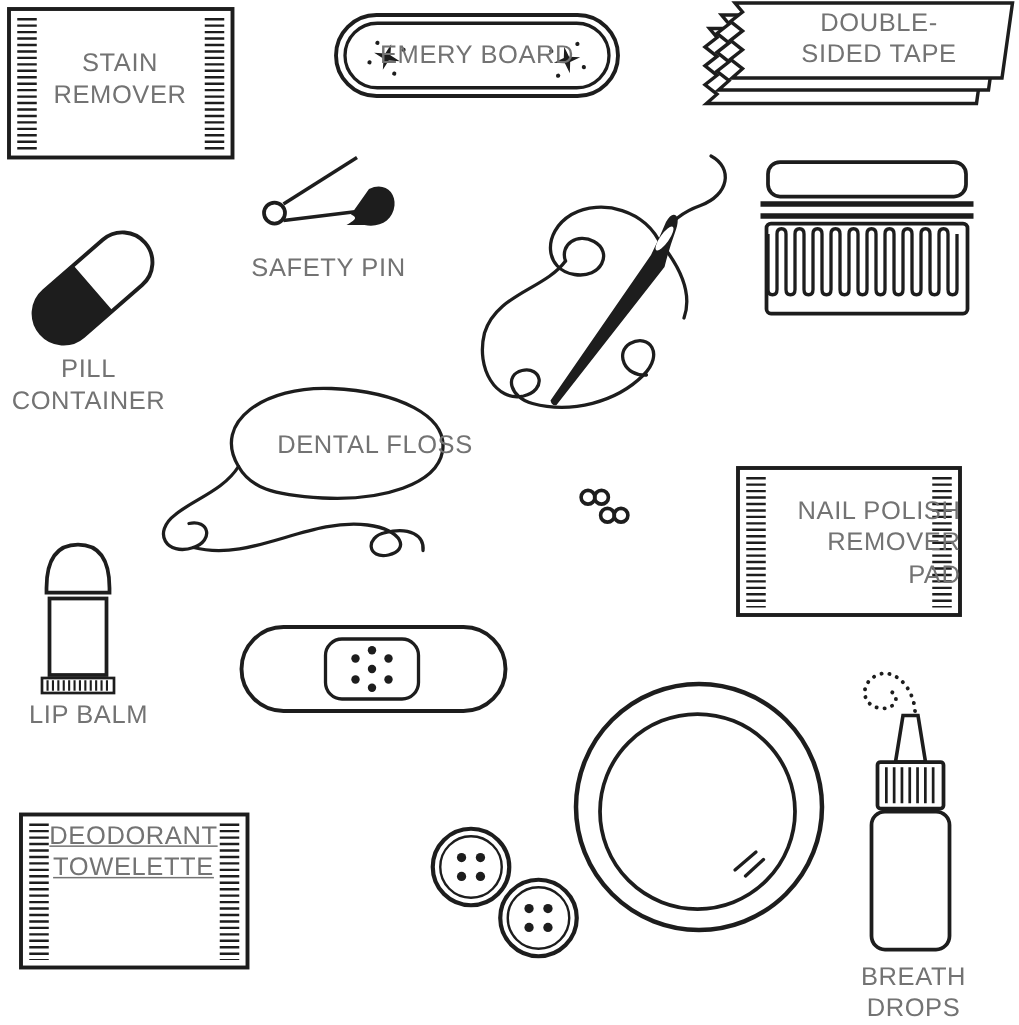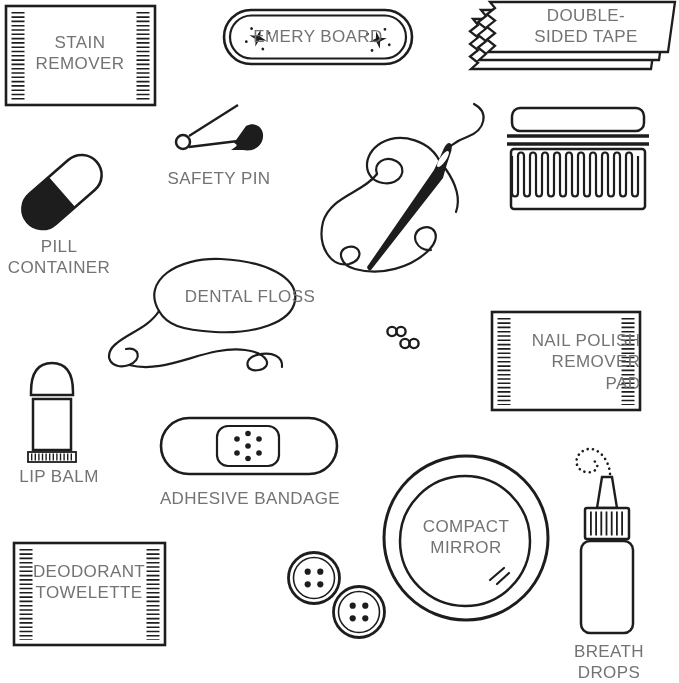--- a/index.html
+++ b/index.html
@@ -169,43 +169,40 @@
         <circle cx="90" cy="31" r="2.8"></circle>
         <circle cx="90" cy="18.5" r="2.8"></circle>
           <circle cx="79" cy="24" r="2.8"></circle>
           <circle cx="101" cy="24" r="2.8"></circle>
         <circle cx="79" cy="38" r="2.8"></circle>
           <circle cx="101" cy="38" r="2.8"></circle>
           <circle cx="90" cy="43.5" r="2.8"></circle>
       </g>
     </svg>
   </div>
-  <div class="label" style="left:250px;top:499px;">ADHESIVE BANDAGE</div>
 
   <div class="item" style="left:380px;top:452px;">
     <svg width="172" height="172">
       <circle cx="86" cy="86" r="82" fill="#fff" stroke="#1d1d1d" stroke-width="3"></circle>
       <circle cx="85" cy="89" r="65" fill="#fff" stroke="#1d1d1d" stroke-width="2.5"></circle>
       <g stroke="#1d1d1d" stroke-width="2.2" stroke-linecap="round">
         <line x1="110" y1="128" x2="124" y2="116"></line>
         <line x1="117" y1="132" x2="129" y2="121"></line>
       </g>
     </svg>
   </div>
-  <div class="label" style="left:466px;top:537px;">COMPACT
-MIRROR</div>
 
   <div class="item" style="left:12px;top:541px;">
     <svg width="155" height="106">
       <rect x="2" y="2" width="151" height="102" fill="#fff" stroke="#1d1d1d" stroke-width="2.6"></rect>
       <line x1="14" y1="8" x2="14" y2="99" stroke="#1d1d1d" stroke-width="13" stroke-dasharray="1.6 2.7"></line>
       <line x1="141" y1="8" x2="141" y2="99" stroke="#1d1d1d" stroke-width="13" stroke-dasharray="1.6 2.7"></line>
     </svg>
   </div>
-  <div class="label" style="left:89px;top:582px;">DEODORANT
+  <div class="label" style="left:89px;top:568px;text-decoration:underline;">DEODORANT
 TOWELETTE</div>
 
   <div class="item" style="left:285px;top:551px;">
     <svg width="102" height="92">
       <g>
         <circle cx="29" cy="27" r="25.5" fill="#fff" stroke="#1d1d1d" stroke-width="2.8"></circle>
         <circle cx="29" cy="27" r="20.5" fill="none" stroke="#1d1d1d" stroke-width="1.6"></circle>
         <g fill="#1d1d1d">
           <circle cx="22.7" cy="20.7" r="3.1"></circle>
             <circle cx="35.3" cy="20.7" r="3.1"></circle>

